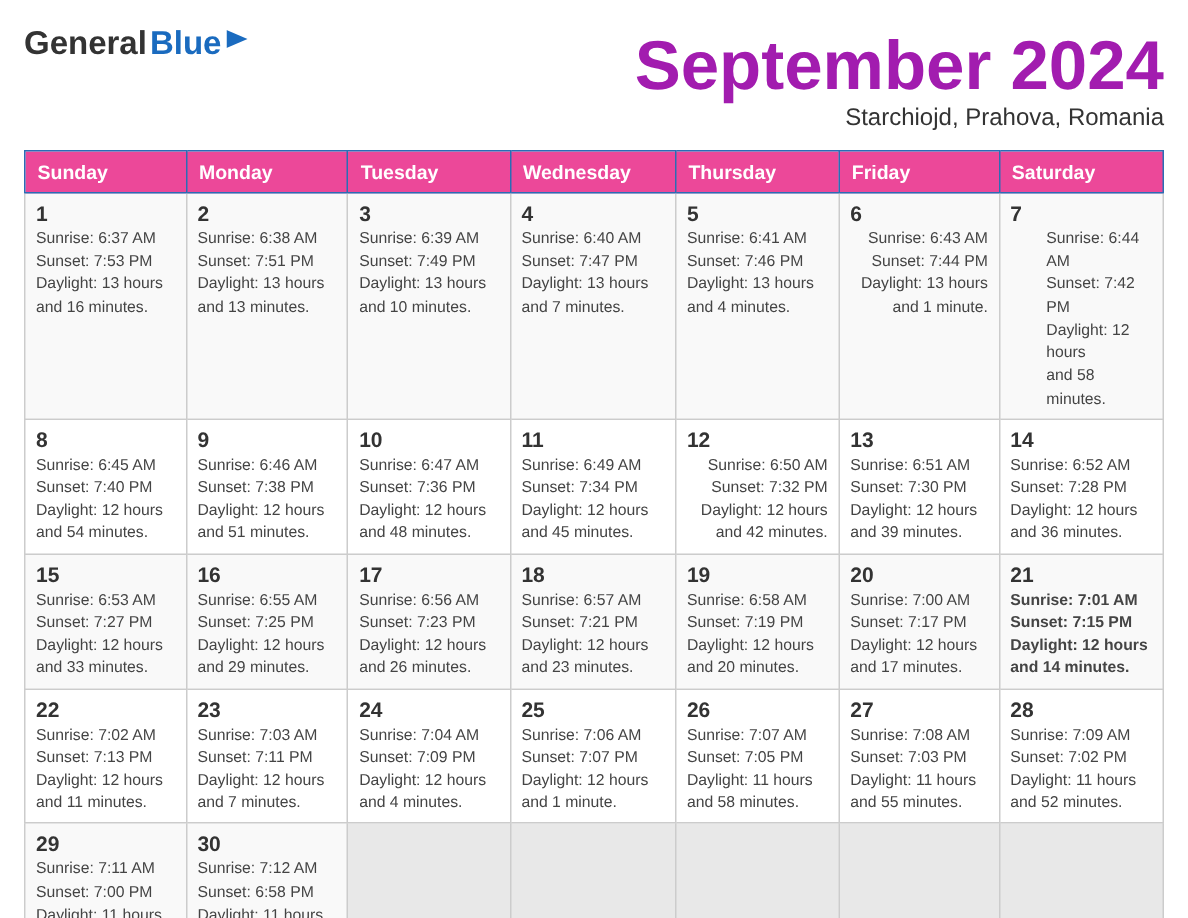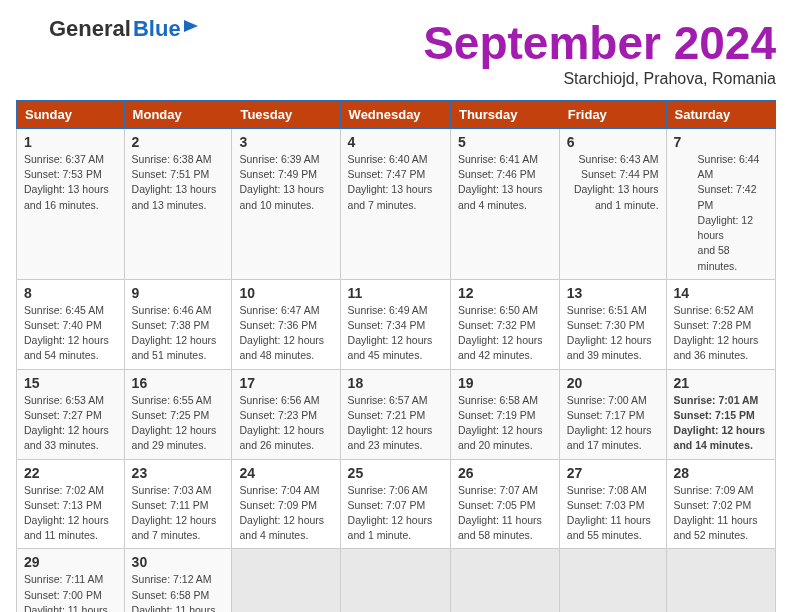--- a/index.html
+++ b/index.html
@@ -8,21 +8,20 @@
       background: #fff;
       width: 792px;
       min-height: 612px;
       padding: 16px;
     }
     .header {
       display: flex;
       justify-content: space-between;
       align-items: flex-start;
       margin-bottom: 12px;
-      margin-left: 33px;
     }
     .logo {
       display: flex;
       flex-direction: column;
       align-items: flex-start;
     }
     .logo-text {
       display: flex;
       align-items: center;
       gap: 2px;
@@ -48,21 +47,21 @@
     .subtitle {
       font-size: 16px;
       color: #333;
     }
     table {
       width: 100%;
       border-collapse: collapse;
       font-size: 11px;
     }
     thead th {
-      background: #c2410c;
+      background: #ec4899;
       color: #fff;
       text-align: left;
       padding: 6px 8px;
       font-size: 13px;
       font-weight: bold;
       border: 1px solid #2a6db5;
     }
     tbody td {
       vertical-align: top;
       padding: 5px 7px;
@@ -201,21 +200,21 @@
         </td>
         <td>
           <span class="day-number">11</span>
           <div class="day-info" style="white-space: pre-line;">Sunrise: 6:49 AM
 Sunset: 7:34 PM
 Daylight: 12 hours
 and 45 minutes.</div>
         </td>
         <td>
           <span class="day-number">12</span>
-          <div class="day-info" style="white-space: pre-line;">Sunrise: 6:50 AM
+          <div class="day-info" style="white-space: pre-line; text-align: right;">Sunrise: 6:50 AM
 Sunset: 7:32 PM
 Daylight: 12 hours
 and 42 minutes.</div>
         </td>
         <td>
           <span class="day-number">13</span>
           <div class="day-info" style="white-space: pre-line;">Sunrise: 6:51 AM
 Sunset: 7:30 PM
 Daylight: 12 hours
 and 39 minutes.</div>

